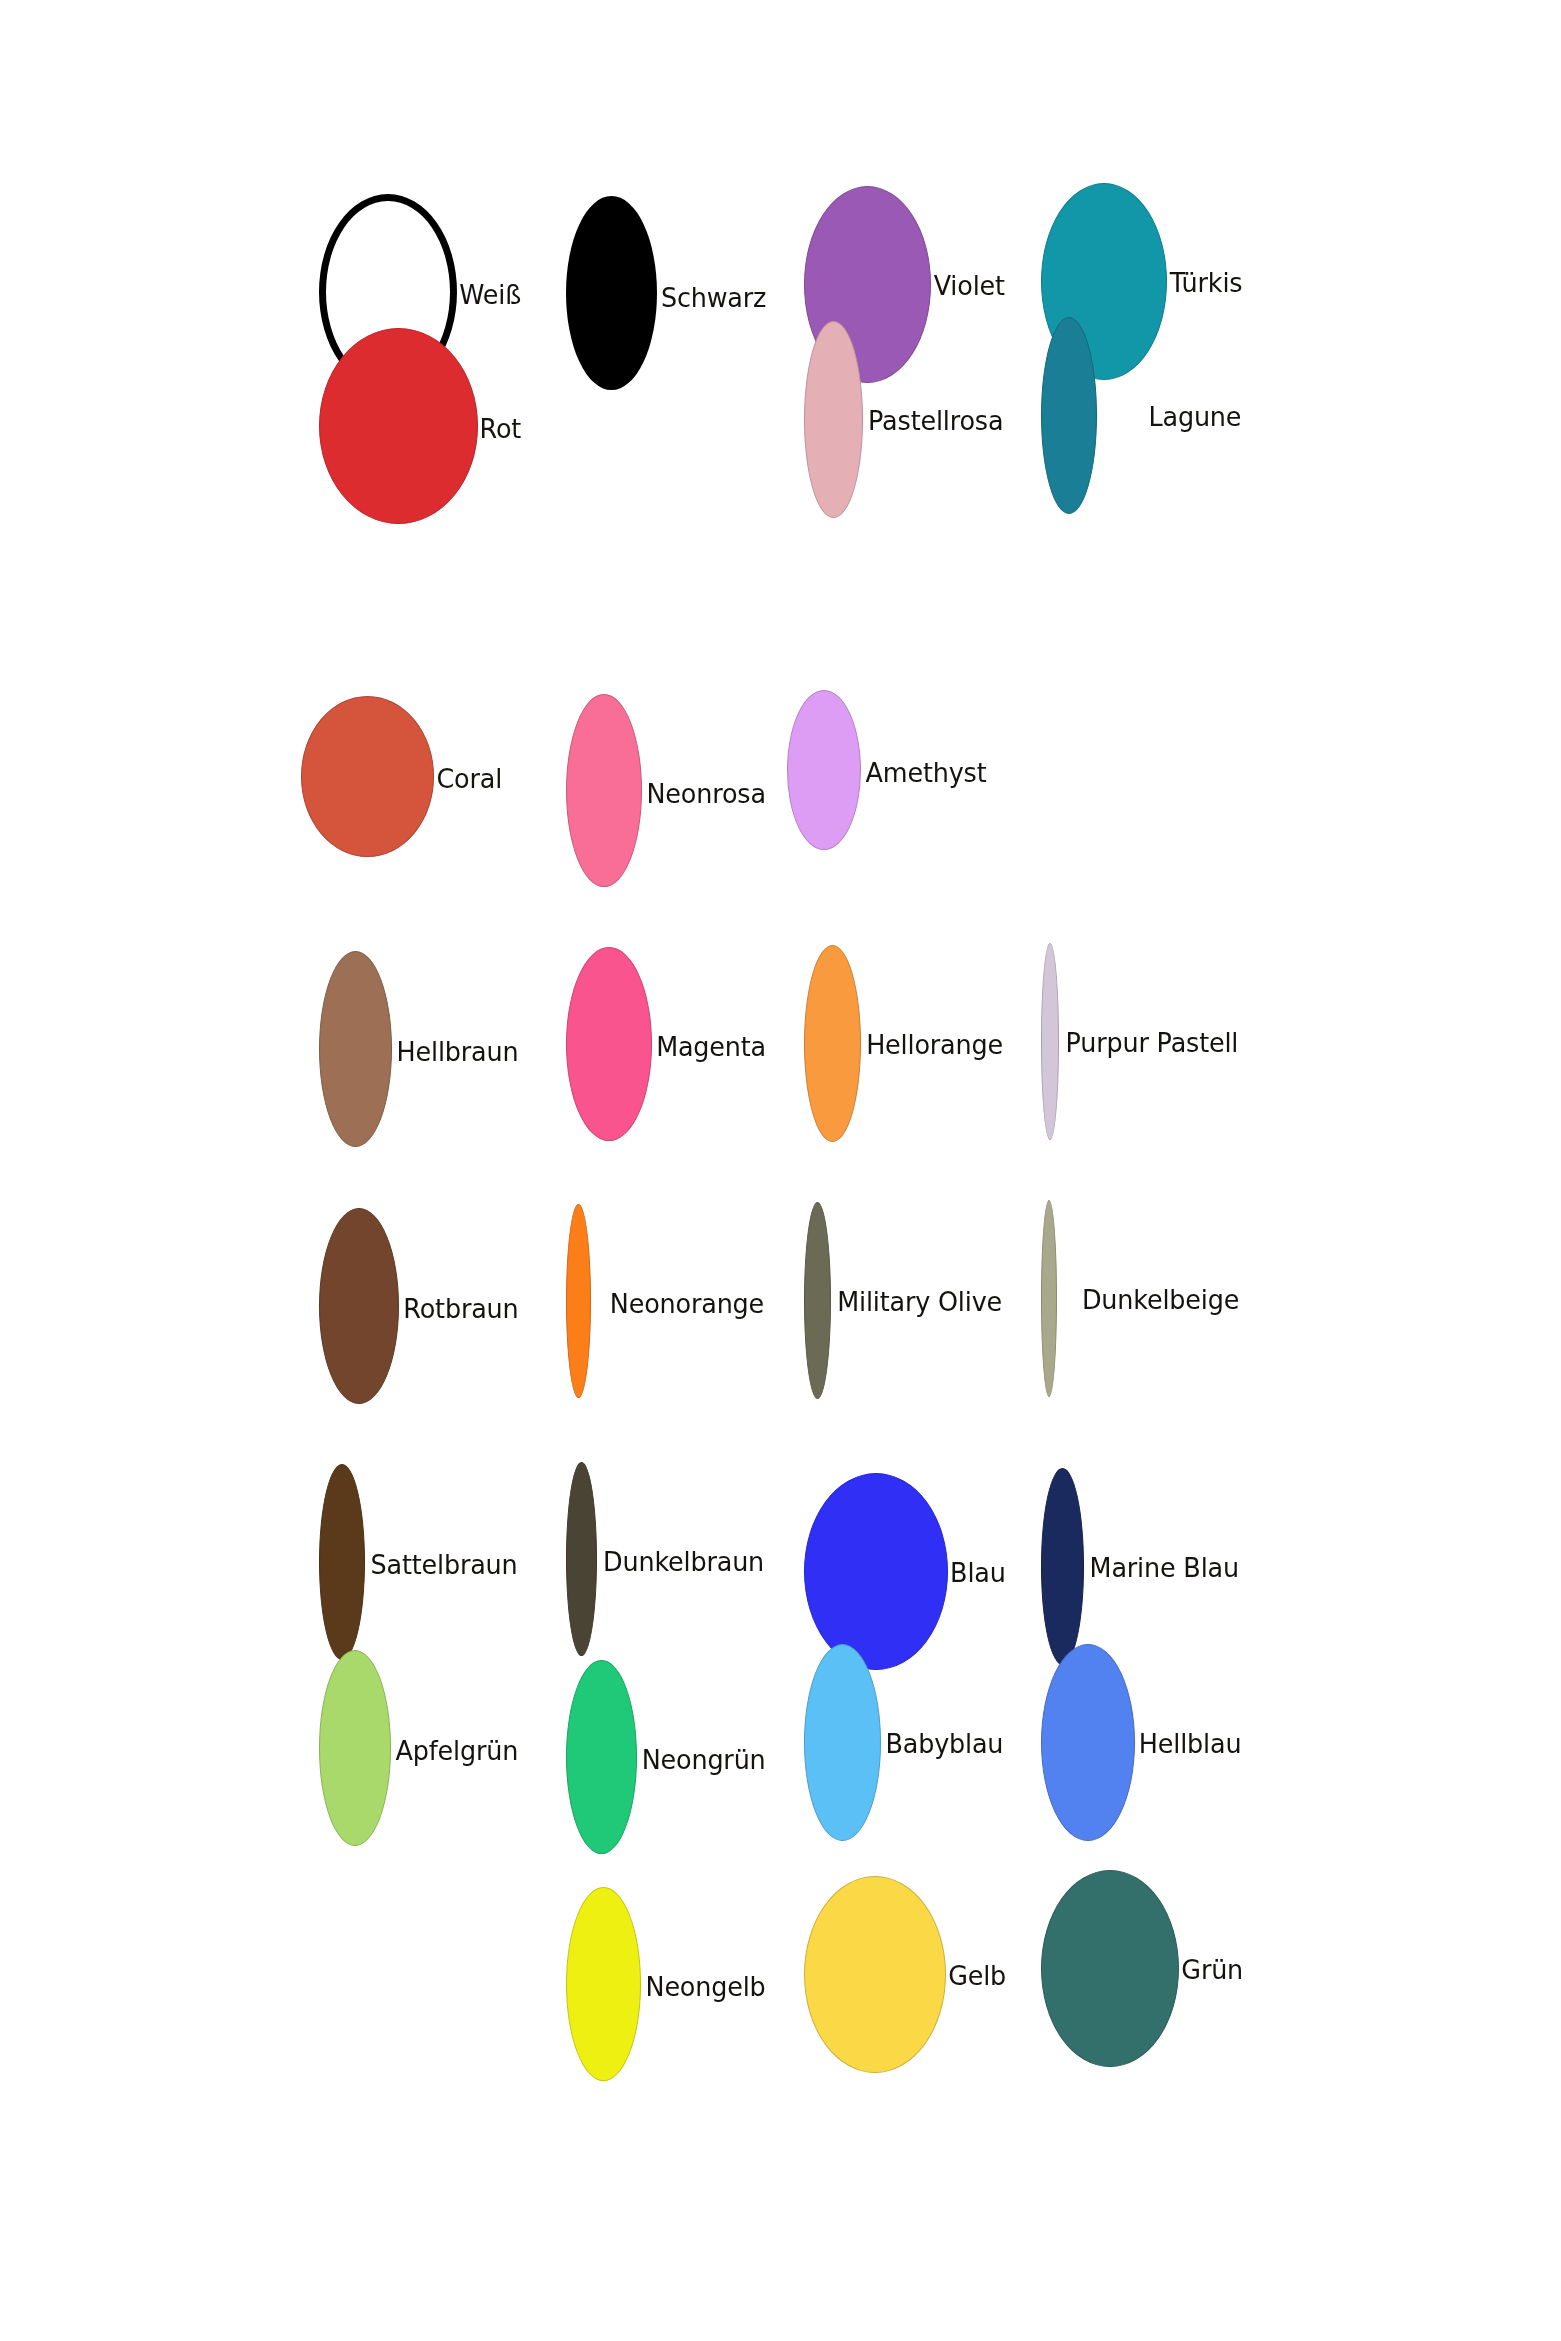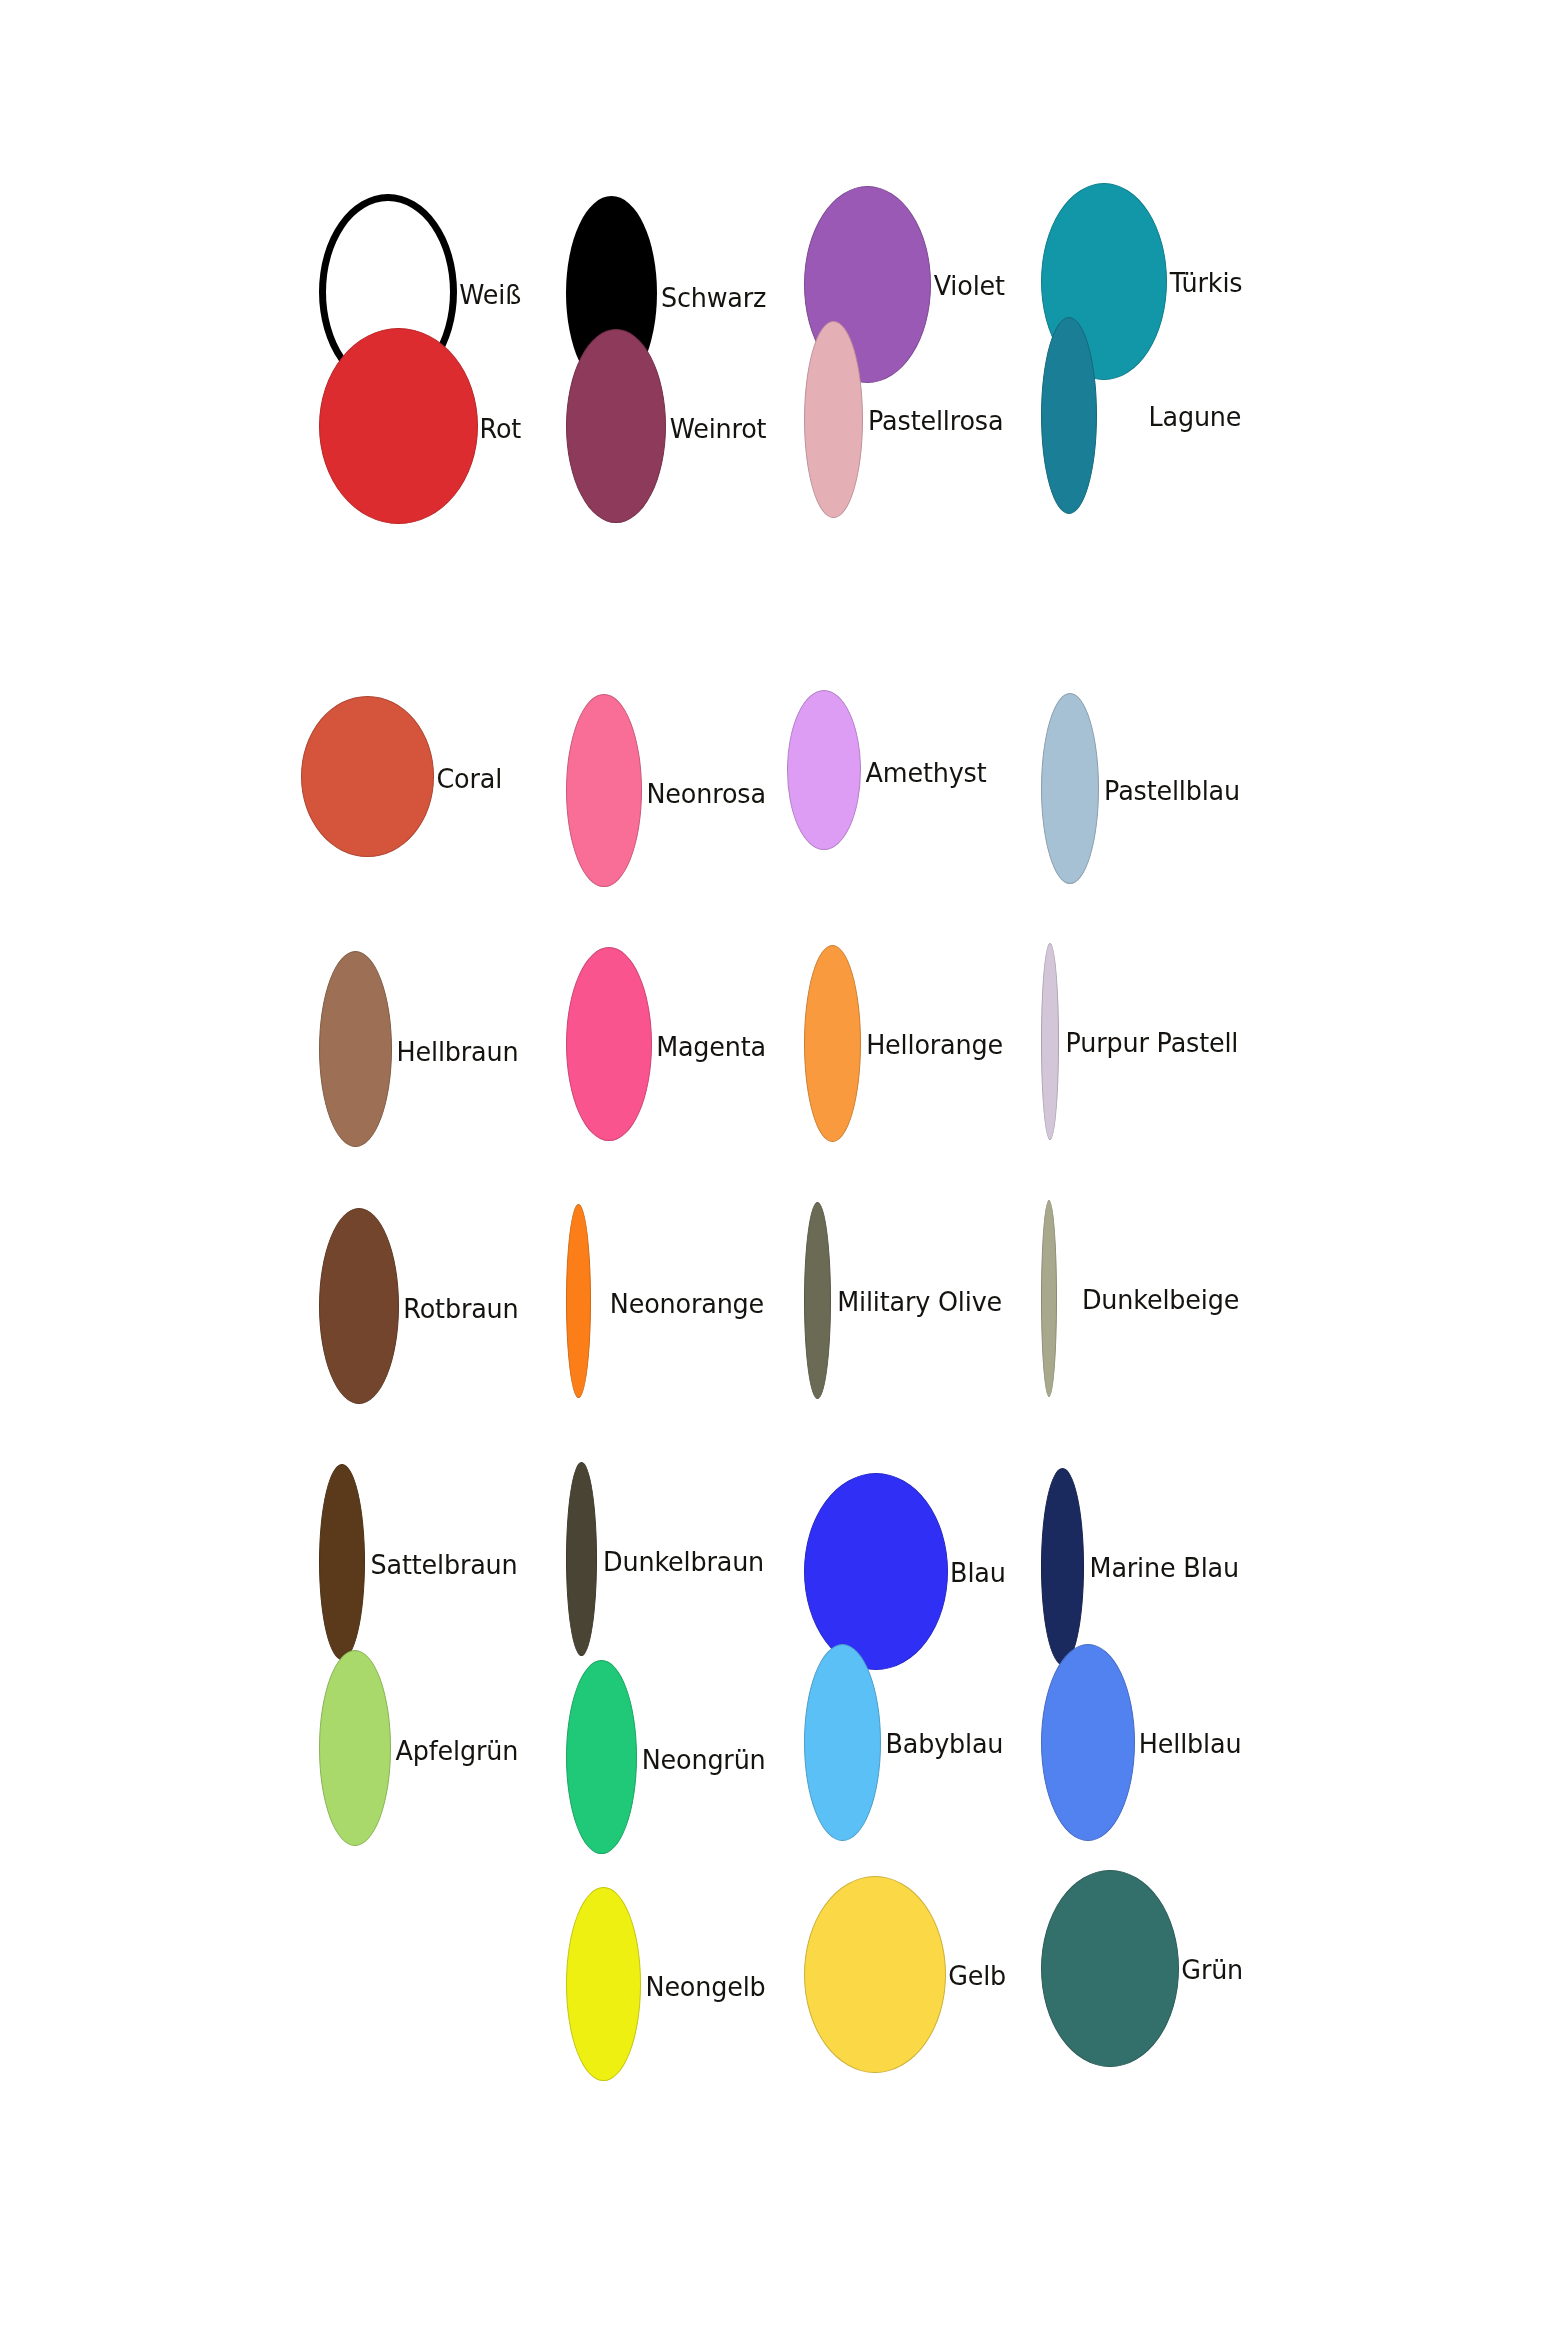--- a/index.html
+++ b/index.html
@@ -62,47 +62,39 @@
       <div class="swatch-label" style="margin-top: 3.1px;">Violet</div>
     </div>
     <div class="swatch" style="left: 1041px; top: 183px;">
       <div class="swatch-disc" style="width: 197px; height: 197px; background: rgb(17, 151, 168); box-sizing: border-box; border: 0.8px solid rgb(14, 125, 140);"></div>
       <div class="swatch-label" style="margin-top: 1.6px;">Türkis</div>
     </div>
     <div class="swatch" style="left: 319px; top: 328px;">
       <div class="swatch-disc" style="width: 196px; height: 196px; background: rgb(221, 44, 47); box-sizing: border-box; border: 0.8px solid rgb(185, 37, 40);"></div>
       <div class="swatch-label" style="margin-top: 4.7px;">Rot</div>
     </div>
-    <div class="swatch" style="left: 566px; top: 329px;">
-      <div class="swatch-disc" style="width: 194px; height: 194px; background: rgb(142, 58, 90); box-sizing: border-box; border: 0.8px solid rgb(116, 47, 73);"></div>
-      <div class="swatch-label" style="margin-top: 6.3px;">Weinrot</div>
-    </div>
     <div class="swatch" style="left: 804px; top: 321px;">
       <div class="swatch-disc" style="width: 197px; height: 197px; background: rgb(229, 175, 182); box-sizing: border-box; border: 0.8px solid rgb(189, 145, 151);"></div>
       <div class="swatch-label" style="margin-top: 3.1px;">Pastellrosa</div>
     </div>
     <div class="swatch" style="left: 1041px; top: 317px; gap: 48px;">
       <div class="swatch-disc" style="width: 197px; height: 197px; background: rgb(26, 126, 150); box-sizing: border-box; border: 0.8px solid rgb(21, 104, 124);"></div>
       <div class="swatch-label" style="margin-top: 3.1px;">Lagune</div>
     </div>
     <div class="swatch" style="left: 301px; top: 696px;">
       <div class="swatch-disc" style="width: 161px; height: 161px; background: rgb(212, 85, 60); box-sizing: border-box; border: 0.8px solid rgb(173, 69, 49);"></div>
       <div class="swatch-label" style="margin-top: 4.7px;">Coral</div>
     </div>
     <div class="swatch" style="left: 566px; top: 694px;">
       <div class="swatch-disc" style="width: 193px; height: 193px; background: rgb(249, 110, 151); box-sizing: border-box; border: 0.8px solid rgb(201, 88, 122);"></div>
       <div class="swatch-label" style="margin-top: 6.3px;">Neonrosa</div>
     </div>
     <div class="swatch" style="left: 787px; top: 690px;">
       <div class="swatch-disc" style="width: 160px; height: 160px; background: rgb(222, 157, 245); box-sizing: border-box; border: 0.8px solid rgb(181, 128, 200);"></div>
       <div class="swatch-label" style="margin-top: 4.7px;">Amethyst</div>
-    </div>
-    <div class="swatch" style="left: 1041px; top: 693px;">
-      <div class="swatch-disc" style="width: 191px; height: 191px; background: rgb(166, 192, 212); box-sizing: border-box; border: 0.8px solid rgb(138, 158, 174);"></div>
-      <div class="swatch-label" style="margin-top: 4.7px;">Pastellblau</div>
     </div>
     <div class="swatch" style="left: 319px; top: 951px;">
       <div class="swatch-disc" style="width: 196px; height: 196px; background: rgb(157, 112, 85); box-sizing: border-box; border: 0.8px solid rgb(127, 92, 69);"></div>
       <div class="swatch-label" style="margin-top: 4.7px;">Hellbraun</div>
     </div>
     <div class="swatch" style="left: 566px; top: 947px;">
       <div class="swatch-disc" style="width: 194px; height: 194px; background: rgb(249, 84, 142); box-sizing: border-box; border: 0.8px solid rgb(203, 68, 115);"></div>
       <div class="swatch-label" style="margin-top: 4.7px;">Magenta</div>
     </div>
     <div class="swatch" style="left: 804px; top: 945px;">

